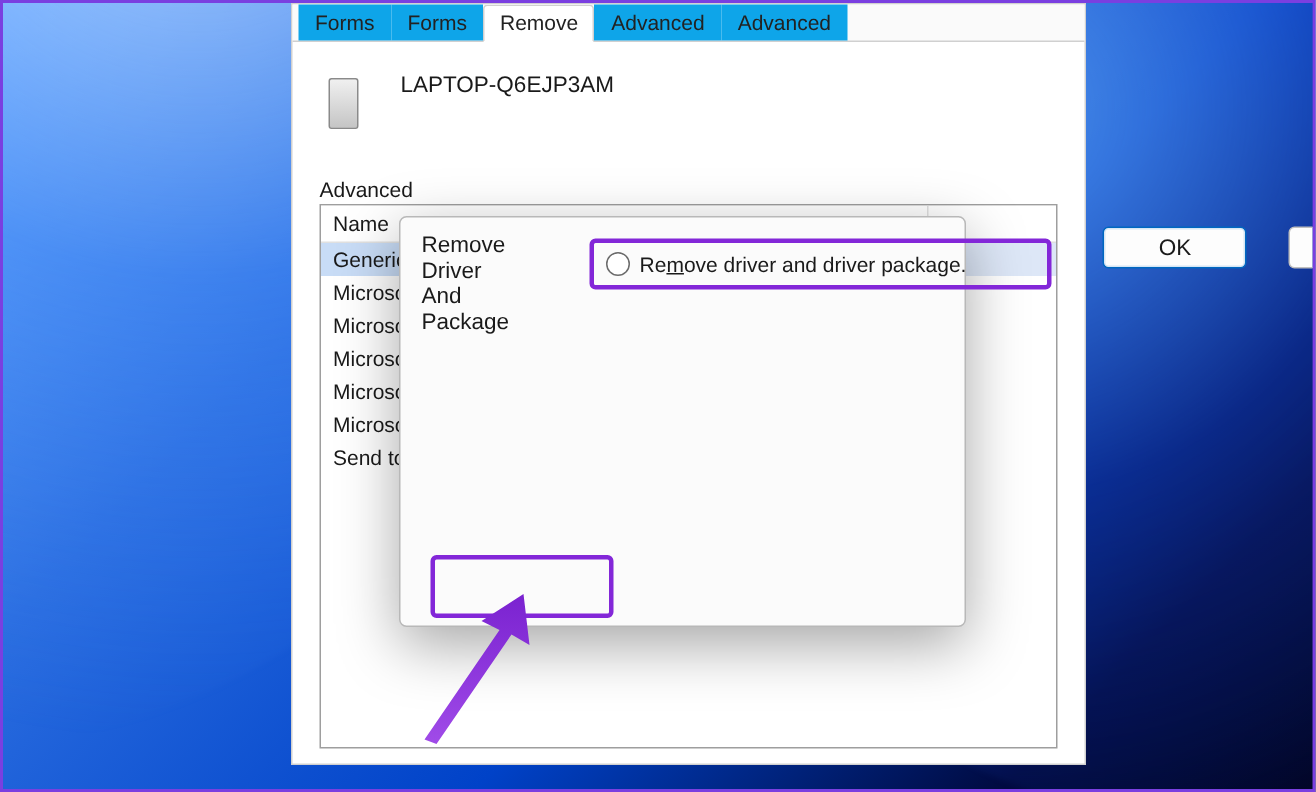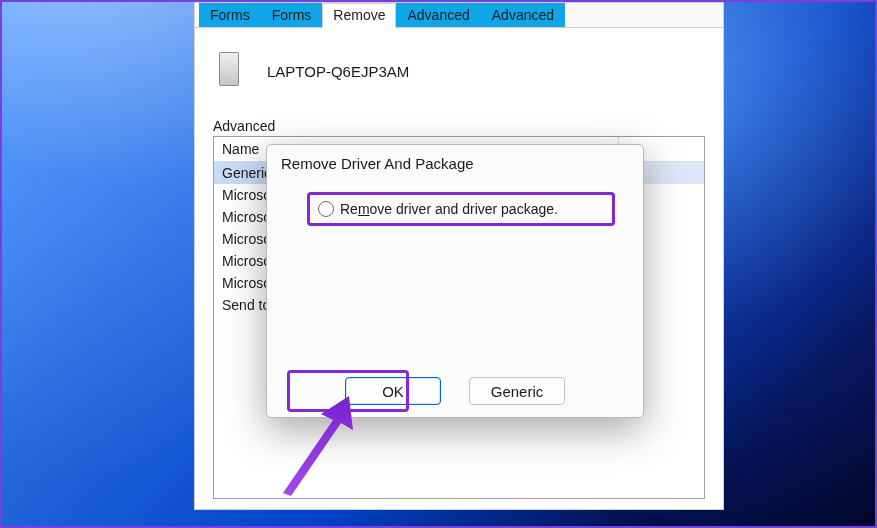--- a/index.html
+++ b/index.html
@@ -48,21 +48,21 @@
     border-bottom: none;
   }
   .tab.active {
     background: #ffffff;
     border: 1px solid #d0d0d0;
     border-bottom: 1px solid #ffffff;
     margin-bottom: -1px;
     border-radius: 3px 3px 0 0;
   }
   .window-body { padding: 14px 18px 10px; flex: 1; display: flex; flex-direction: column; }
-  .device-row { display: flex; align-items: center; gap: 14px; margin-bottom: 24px; margin-top: 6px; }
+  .device-row { display: flex; align-items: flex-start; gap: 14px; margin-bottom: 24px; margin-top: 6px; }
   .device-icon { width: 40px; height: 46px; position: relative; }
   .device-icon .tower {
     position: absolute; left: 6px; top: 4px; width: 20px; height: 34px;
     background: linear-gradient(#f0f0f0,#c5c5c5);
     border: 1px solid #8a8a8a; border-radius: 2px;
   }
   .device-name { font-size: 15px; }
 
   .list-label { margin-bottom: 2px; }
   .list-box {
@@ -89,21 +89,21 @@
 
   .dialog {
     position: absolute;
     left: 264px; top: 142px;
     width: 378px; height: 274px;
     background: #fbfbfb;
     border: 1px solid #b8b8b8;
     border-radius: 5px;
     box-shadow: 0 12px 40px rgba(0,0,0,0.35);
     display: flex;
-    flex-direction: column;
+    flex-direction: row;
   }
   .dialog-title { padding: 10px 14px 6px; font-size: 15px; }
   .dialog-body { padding: 14px 18px 10px; flex: 1; }
   .dialog-text { font-size: 15px; line-height: 1.35; margin-bottom: 18px; }
   .radio-group { padding-left: 22px; }
   .radio-row { display: flex; align-items: center; gap: 6px; margin-bottom: 10px; font-size: 15px; }
   .radio {
     width: 16px; height: 16px; border-radius: 50%;
     border: 1px solid #6b6b6b; background: #fff;
     position: relative; flex-shrink: 0;

